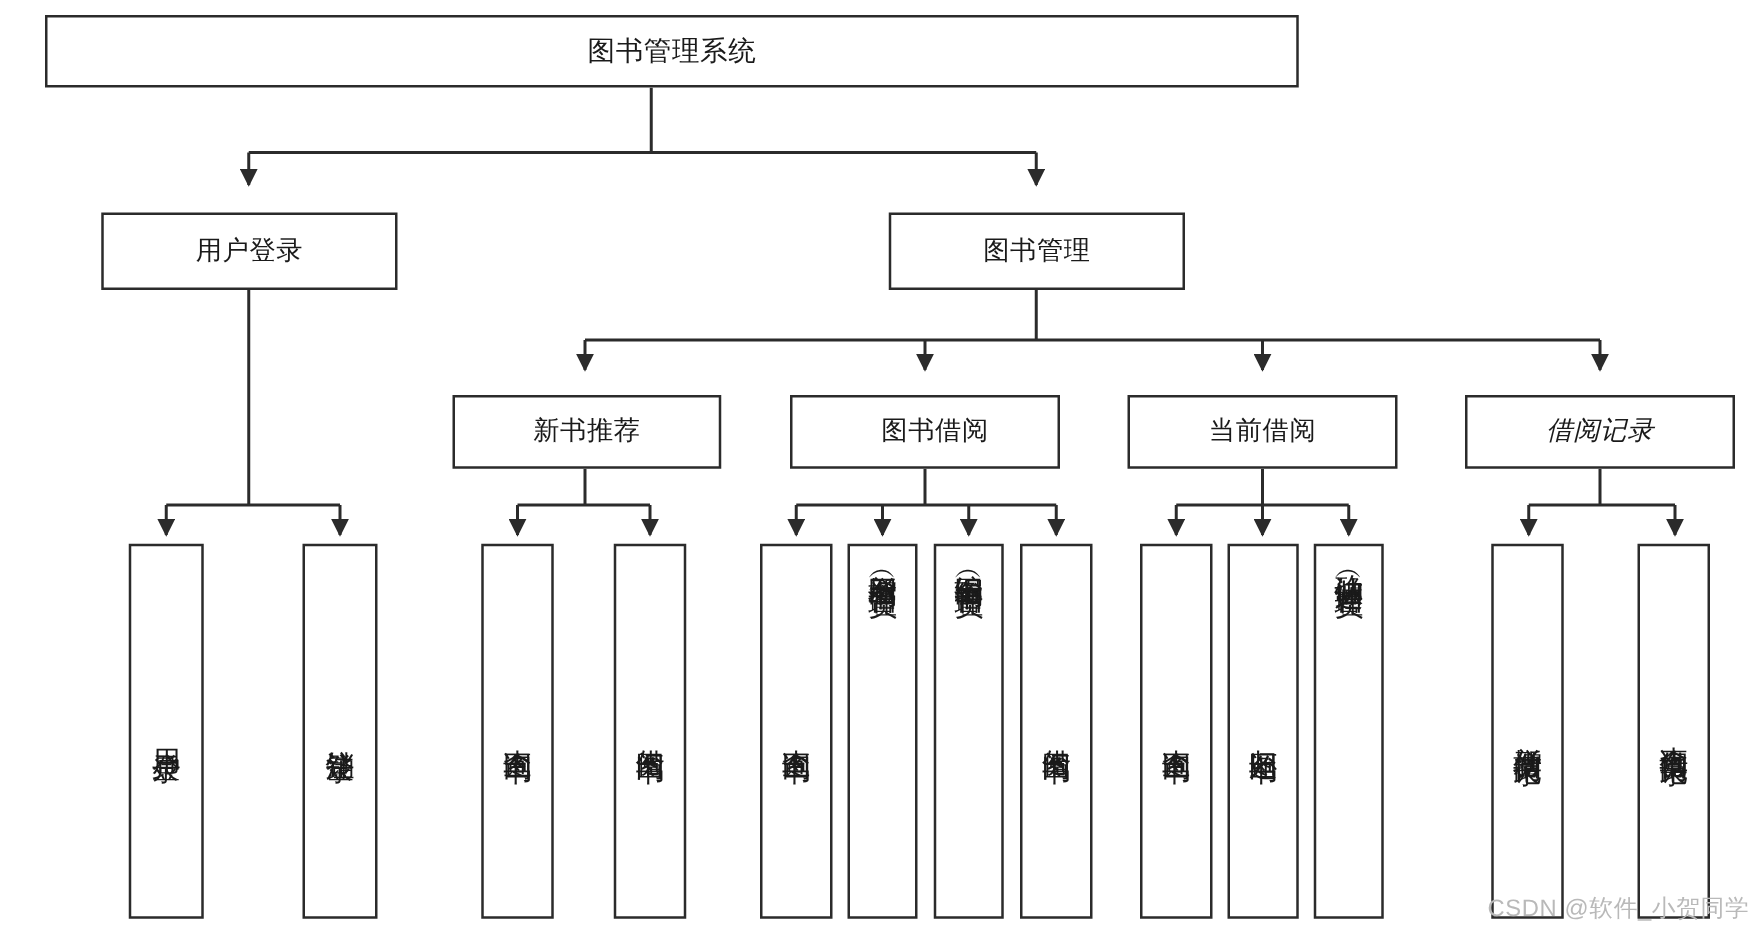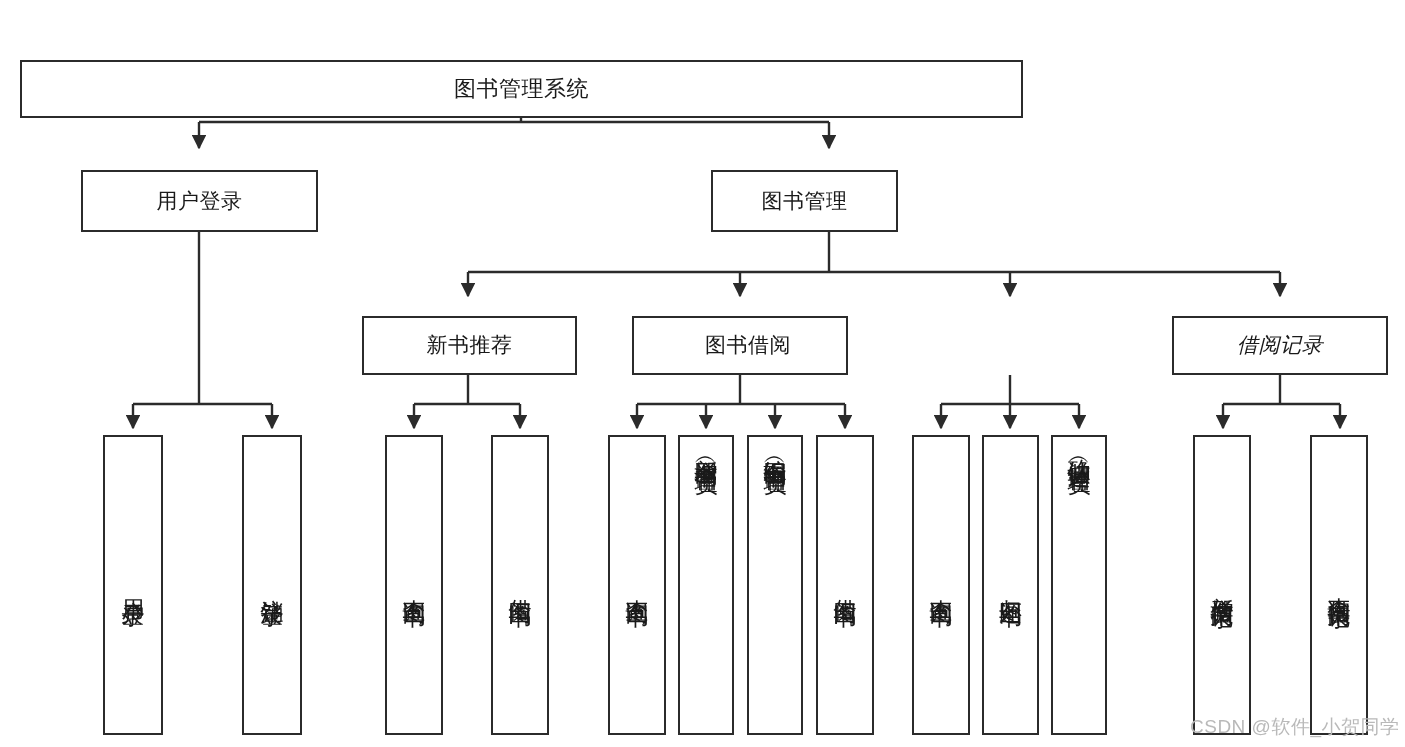--- a/index.html
+++ b/index.html
@@ -127,37 +127,40 @@
       <path d="M 1010 404 L 1010 428" marker-end="url(#arrow)"></path>
       <path d="M 1079 404 L 1079 428" marker-end="url(#arrow)"></path>
 
       <path d="M 1280 375 L 1280 404"></path>
       <path d="M 1223 404 L 1340 404"></path>
       <path d="M 1223 404 L 1223 428" marker-end="url(#arrow)"></path>
       <path d="M 1340 404 L 1340 428" marker-end="url(#arrow)"></path>
     </g>
   </svg>
 
-  <div class="node h root" style="left:20px; top:12px; width:1003px; height:58px;margin-top:48px;">
+  <div class="node h root" style="left:36px; top:12px; width:1003px; height:58px;">
     <span class="label">图书管理系统</span>
   </div>
 
   <div class="node h" style="left:81px; top:170px; width:237px; height:62px;">
     <span class="label">用户登录</span>
   </div>
-  <div class="node h" style="left:711px; top:170px; width:187px; height:62px;">
+  <div class="node h" style="left:711px; top:170px; width:237px; height:62px;">
     <span class="label">图书管理</span>
   </div>
 
   <div class="node h" style="left:362px; top:316px; width:215px; height:59px;">
     <span class="label">新书推荐</span>
   </div>
   <div class="node h" style="left:632px; top:316px; width:216px; height:59px;padding-left:16px;">
     <span class="label">图书借阅</span>
   </div>
+  <div class="node h" style="left:902px; top:316px; width:216px; height:59px;">
+    <span class="label">当前借阅</span>
+  </div>
   <div class="node h" style="left:1172px; top:316px; width:216px; height:59px;font-style:italic;">
     <span class="label">借阅记录</span>
   </div>
 
   <div class="node v mid" style="left:103px; top:435px; width:60px; height:300px;">
     <span class="label">用户登录</span>
   </div>
   <div class="node v mid" style="left:242px; top:435px; width:60px; height:300px;">
     <span class="label">注销登录</span>
   </div>

